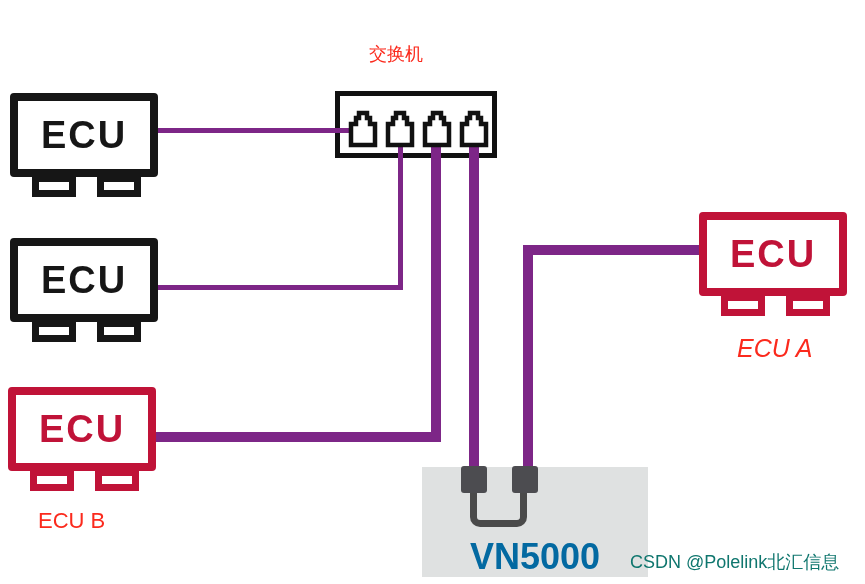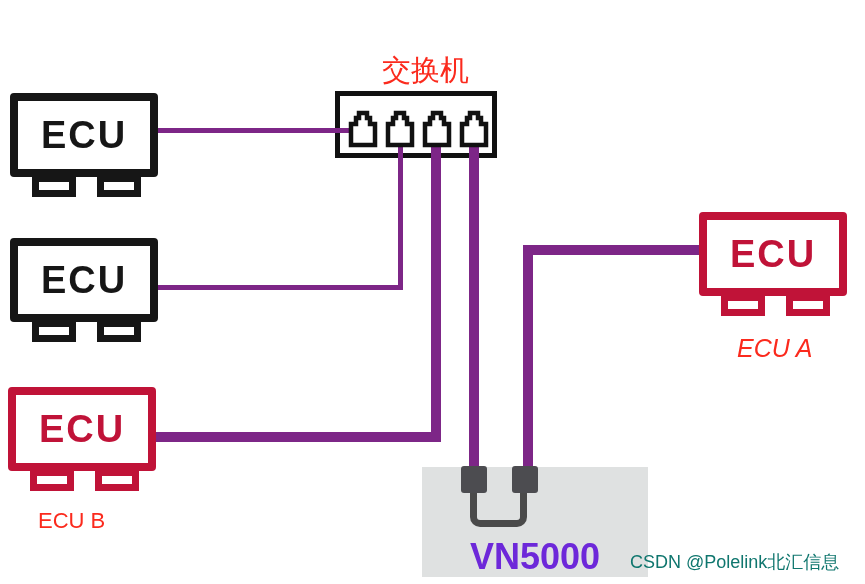--- a/index.html
+++ b/index.html
@@ -28,25 +28,25 @@
   
   .wire{position:absolute;background:#7D2687;z-index:2;}
 
   
   .vn-box{position:absolute;left:422px;top:467px;width:226px;height:110px;background:#DFE1E1;z-index:0;}
   .vn-conn{position:absolute;top:466px;width:26px;height:27px;background:#4C4C50;border-radius:3px;z-index:4;}
   .vn-loop{position:absolute;left:470px;top:491px;width:57px;height:36px;box-sizing:border-box;
            border-left:7px solid #4A4A4A;border-right:7px solid #4A4A4A;border-bottom:7px solid #4A4A4A;
            border-bottom-left-radius:10px;border-bottom-right-radius:10px;z-index:3;}
   .vn-label{position:absolute;left:422px;top:536px;width:226px;text-align:center;
-            font-size:36px;font-weight:800;color:#6d28d9;z-index:5;letter-spacing:0px;}
+            font-size:36px;font-weight:800;color:#0369a1;z-index:5;letter-spacing:0px;}
 
   
   .lbl{position:absolute;color:#FB2A1D;z-index:5;white-space:nowrap;}
-  .lbl.switch-title{left:369px;top:51px;width:100px;text-align:right;font-size:29px;}
+  .lbl.switch-title{left:369px;top:42px;width:100px;text-align:left;font-size:18px;}
   .lbl.ecu-a{left:737px;top:334px;font-size:25px;font-style:italic;}
   .lbl.ecu-b{left:38px;top:508px;font-size:22px;}
   .watermark{position:absolute;left:630px;top:550px;font-size:18px;color:#0f766e;z-index:6;white-space:nowrap;}
 </style>
 </head>
 <body>
 
 <div id="stage">
 
   <div class="wire" style="left:158px;top:128px;width:196px;height:5px;"></div>

